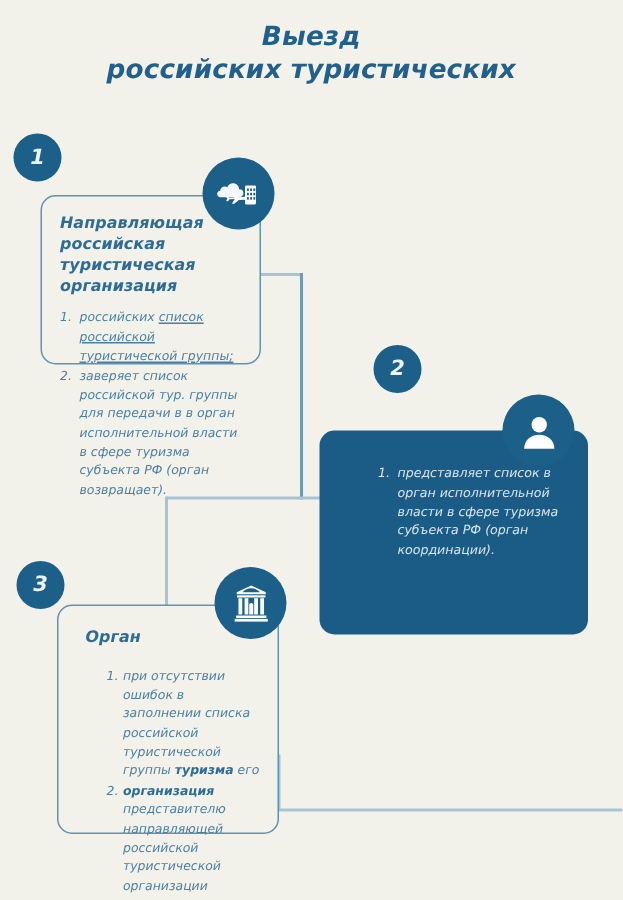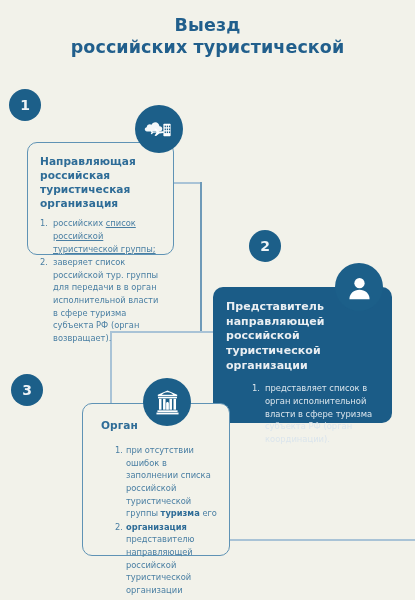--- a/index.html
+++ b/index.html
@@ -2,21 +2,21 @@
 <html><head>
 <meta charset="utf-8">
 <style>
   * { box-sizing: border-box; margin: 0; padding: 0; }
   html, body {
     width: 415px; height: 600px;
     background: #f2f2ea;
     font-family: "DejaVu Sans", "Liberation Sans", sans-serif;
     overflow: hidden;
   }
-  #stage { position: relative; width: 415px; height: 600px; }
+  #stage { position: relative; width: 415px; height: 600px; font-style: italic; }
 
   
   .title {
     position: absolute; left: 0; top: 14px; width: 415px;
     text-align: center;
     font-size: 17.5px; font-weight: bold; line-height: 1.28;
     color: #215f8c; letter-spacing: .1px;
   }
   .title span { display: block; }
 
@@ -70,40 +70,40 @@
     position: absolute; left: 0; top: 0;
     font-size: 8.3px; color: #4a7fa3;
   }
   .card.dark ol.steps > li,
   .card.dark ol.steps > li::before { color: #dbe5ec; font-size: 8.4px; }
 
   .lnk { text-decoration: underline; }
   .bld { font-weight: bold; color: #2e6c97; }
 
   
-  #card1 { left: 27px; top: 130px; width: 147px; height: 113px; padding: 11px 11px 8px 12px; margin-top: 12px; }
+  #card1 { left: 27px; top: 130px; width: 147px; height: 113px; padding: 11px 11px 8px 12px; }
   #card1 ol.steps { margin-top: 7px; }
 
   
   #card2 { left: 213px; top: 287px; width: 179px; height: 136px; padding: 13px 12px 10px 13px; }
   #card2 ol.steps { margin-top: 9px; padding-left: 26px; }
 
   
-  #card3 { left: 38px; top: 403px; width: 148px; height: 153px; padding: 14px 10px 8px 18px; margin-left: 44px; }
+  #card3 { left: 38px; top: 403px; width: 148px; height: 153px; padding: 14px 10px 8px 18px; }
   #card3 ol.steps { margin-top: 12px; padding-left: 14px; }
   #card3 ol.steps > li { padding-left: 11px; }
 </style>
 </head>
 <body>
 
 <div id="stage">
 
   <div class="title">
     <span>Выезд</span>
-    <span>российских туристической</span>
+    <span>российских туристических</span>
   </div>
 
   <div class="conn" style="left:174px; top:182px; width:28px; height:2px;"></div>
 
   <div class="conn dark" style="left:200px; top:182px; width:2px; height:151px;"></div>
 
   <div class="conn" style="left:111px; top:331px; width:103px; height:2px;"></div>
 
   <div class="conn" style="left:110px; top:331px; width:2px; height:73px;"></div>
 
@@ -147,21 +147,20 @@
   </div>
 
   <div class="iconwrap" style="left:335px; top:263px;">
     <svg viewBox="0 0 32 32" fill="none">
       <circle cx="16" cy="11.5" r="5.3" fill="#fff"></circle>
       <path d="M5.6 28c0-5.8 4.7-9.6 10.4-9.6S26.4 22.2 26.4 28H5.6z" fill="#fff"></path>
     </svg>
   </div>
 
   <div class="card dark" id="card2">
-    <div class="card-title">Представитель направляющей российской туристической организации</div>
     <ol class="steps">
       <li><span>представляет список в орган исполнительной власти в сфере туризма субъекта РФ (орган координации).</span></li>
     </ol>
   </div>
 
   <div class="badge" style="left:11px; top:374px;">
     <span>3</span>
   </div>
 
   <div class="iconwrap" style="left:143px; top:378px;">

